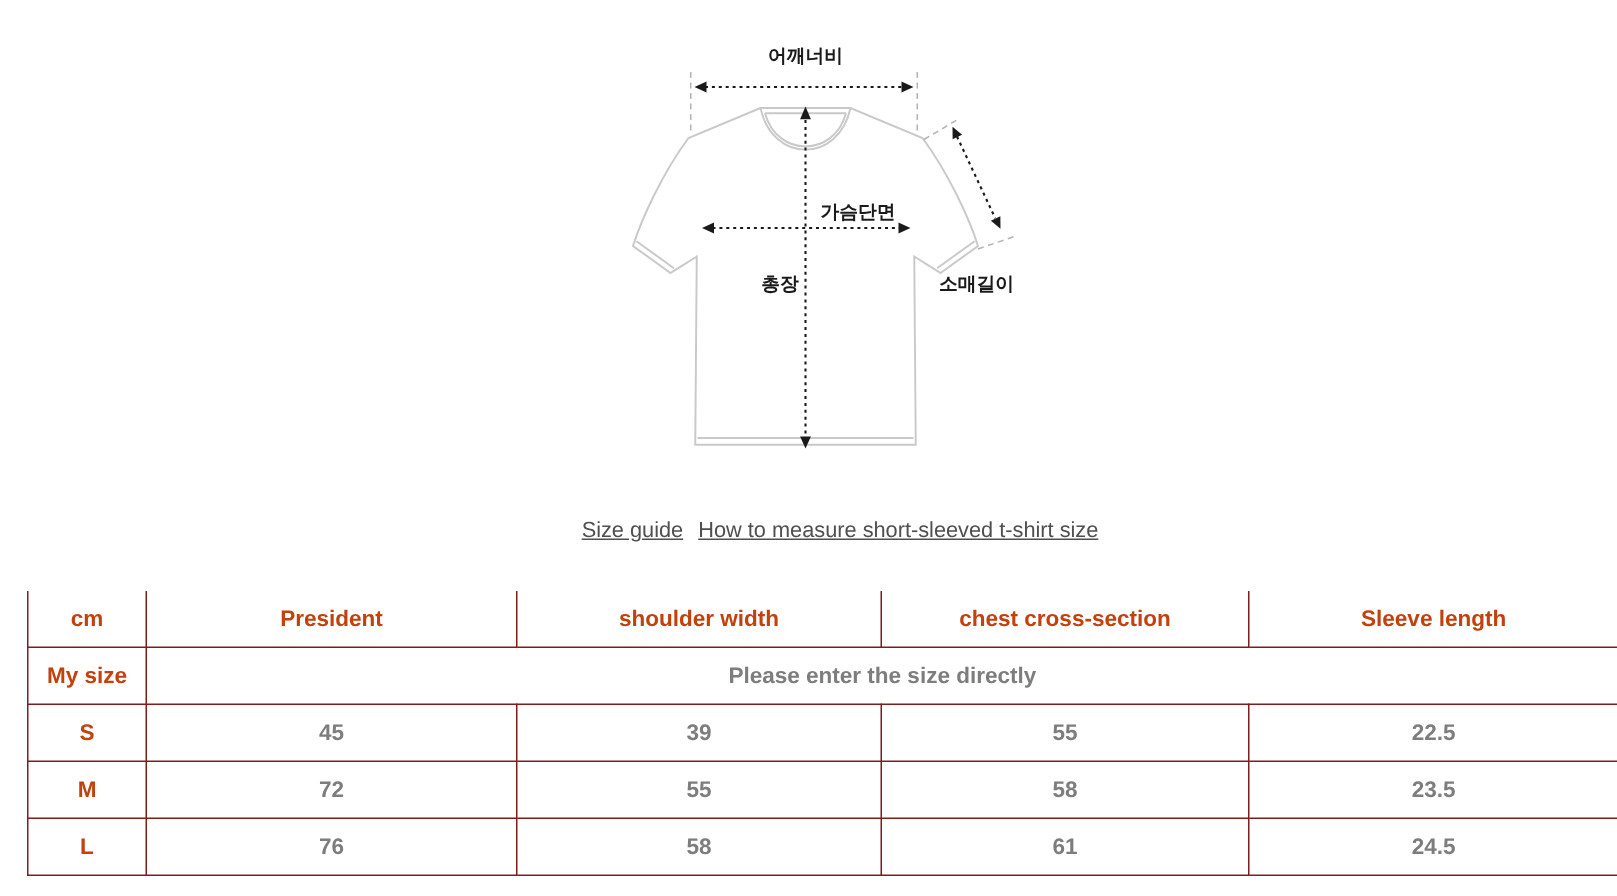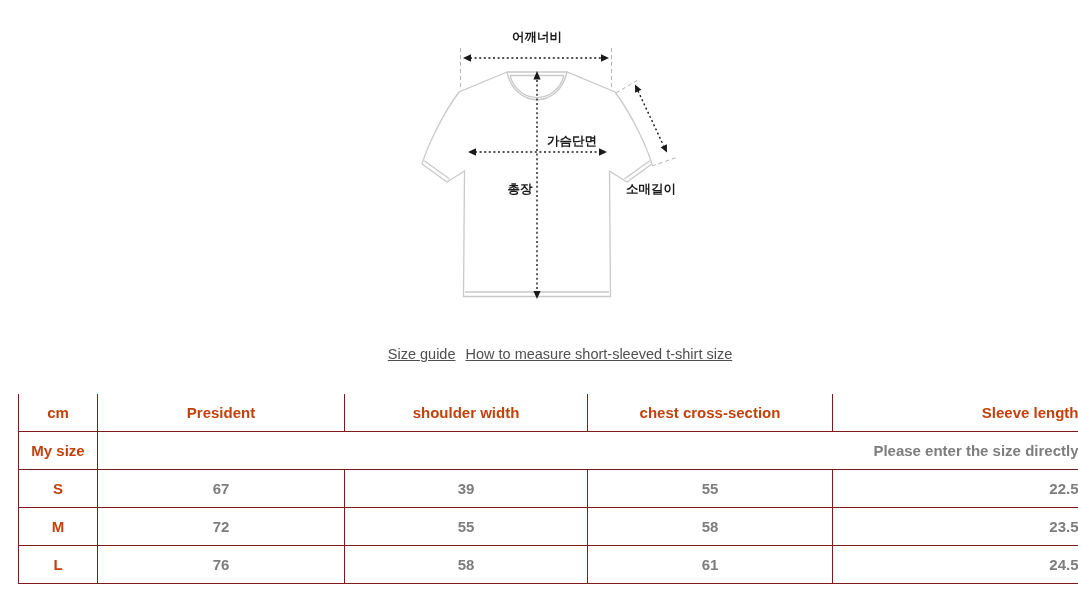--- a/index.html
+++ b/index.html
@@ -58,21 +58,21 @@
   .size-table th, .size-table td {
     border: 1px solid #7f1d1d;
     height: 37px;
     padding: 0;
     text-align: center;
     vertical-align: middle;
     font-size: 15px;
     line-height: 1;
   }
   .size-table tr:first-child th { border-top: none; }
-  .size-table th:last-child, .size-table td:last-child { border-right: none; text-align: right; }
+  .size-table th:last-child, .size-table td:last-child { border-right: none; }
   .size-table th {
     font-weight: 600;
     color: #c2410c;
   }
   .size-table td {
     font-weight: 700;
     color: #7d7d7d;
   }
   .size-table td.placeholder { color: #7d7d7d; cursor: text; }
 </style>
@@ -145,21 +145,21 @@
         <th>shoulder width</th>
         <th>chest cross-section</th>
         <th>Sleeve length</th>
       </tr>
       <tr>
         <th>My size</th>
         <td class="placeholder" colspan="4">Please enter the size directly</td>
       </tr>
       <tr>
         <th>S</th>
-        <td>67</td>
+        <td>45</td>
         <td>39</td>
         <td>55</td>
         <td>22.5</td>
       </tr>
       <tr>
         <th>M</th>
         <td>72</td>
         <td>55</td>
         <td>58</td>
         <td>23.5</td>

